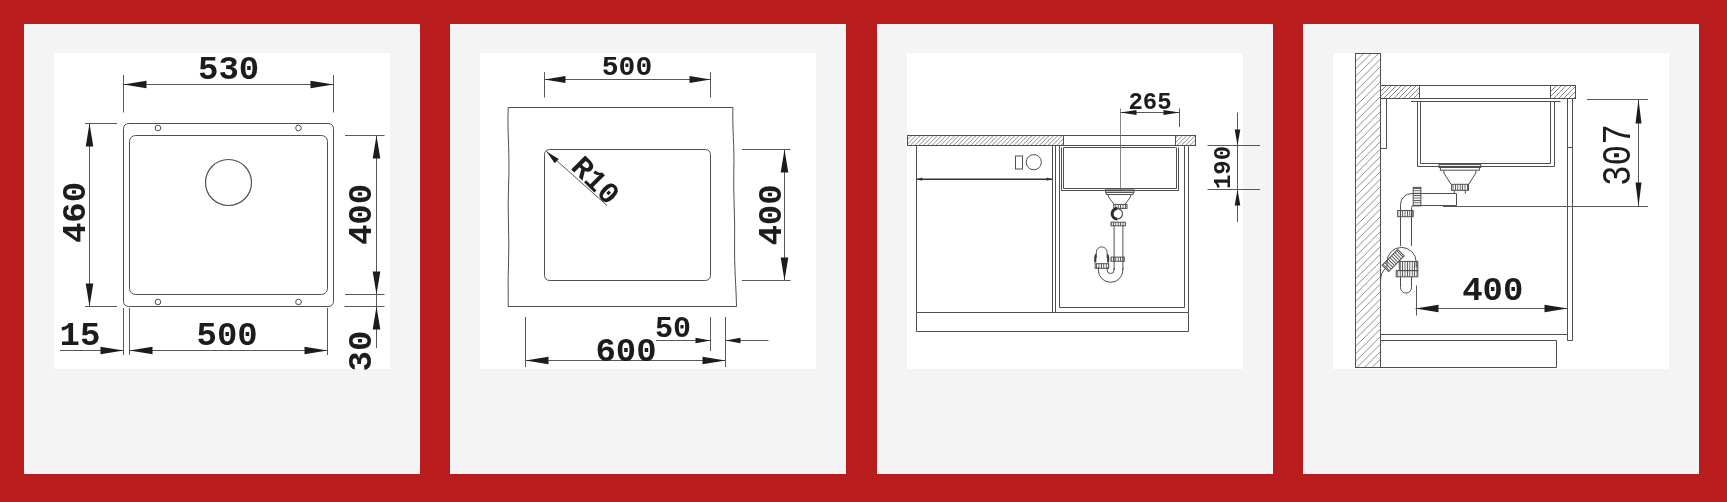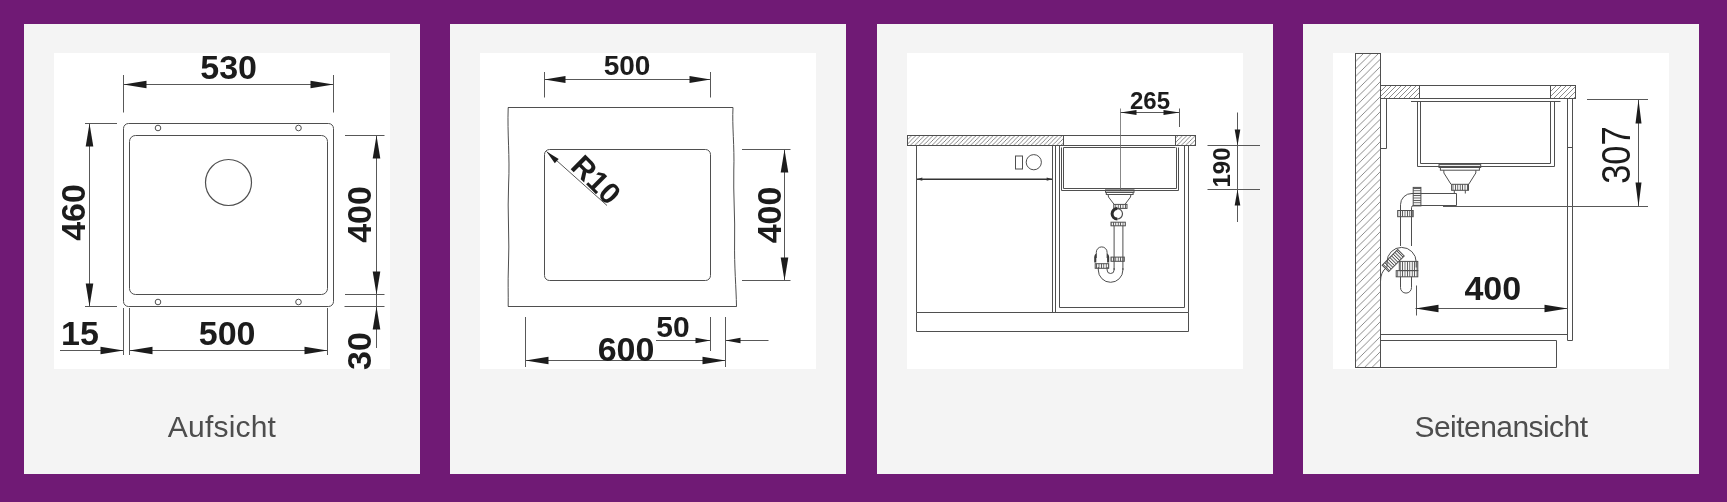--- a/index.html
+++ b/index.html
@@ -1,17 +1,17 @@
 <!DOCTYPE html>
 <html><head>
 <meta charset="utf-8">
 <style>
   html,body{margin:0;padding:0;background:#fff;}
-  #page{position:relative;width:1727px;height:502px;background:#701a75;overflow:hidden;
-        font-family:Liberation Sans, sans-serif;}
+  #page{position:relative;width:1727px;height:502px;background:#b91c1c;overflow:hidden;
+        font-family:Liberation Mono, monospace;}
   .panel{position:absolute;top:24px;width:396px;height:450px;background:#f4f4f4;}
   .panel svg{position:absolute;left:0;top:0;}
   .lbl{position:absolute;top:388px;left:0;width:396px;text-align:center;
        font-size:30px;line-height:30px;color:#4d4d4d;}
 </style>
 </head>
 <body>
 <div id="page">
 
 <div class="panel" style="left:24px">
@@ -79,21 +79,20 @@
 
   <g stroke="#585858" stroke-width="1">
     <line x1="320.5" y1="282.5" x2="360.5" y2="282.5"></line>
     <line x1="352.5" y1="270.5" x2="352.5" y2="324"></line>
   </g>
   <polygon points="352.5,282.5 348.7,305.5 356.3,305.5" fill="#1c1c1c" stroke="none"></polygon>
   <text transform="translate(334.7,327) rotate(-90)" x="0" y="12.4" font-size="34" font-weight="bold" fill="#1c1c1c" text-anchor="middle" stroke="none">30</text>
   </g>
 </svg>
 
-<div class="lbl" style="letter-spacing:0.2px">Aufsicht</div>
 </div>
 
 <div class="panel" style="left:450px">
 <svg width="396" height="450" viewBox="0 0 396 450">
   <g stroke-linecap="butt" fill="none">
 
   <rect x="30" y="29" width="336" height="316" fill="#ffffff" stroke="none"></rect>
 
   <g stroke="#4f4f4f" stroke-width="1">
     <line x1="58" y1="83.5" x2="283" y2="83.5"></line>
@@ -364,16 +363,15 @@
   <g stroke="#585858" stroke-width="1">
     <line x1="113.5" y1="261.5" x2="113.5" y2="291.5"></line>
     <line x1="112.5" y1="284.5" x2="264.5" y2="284.5"></line>
   </g>
   <polygon points="112.5,284.5 135.5,280.7 135.5,288.3" fill="#1c1c1c" stroke="none"></polygon>
   <polygon points="264.5,284.5 241.5,280.7 241.5,288.3" fill="#1c1c1c" stroke="none"></polygon>
   <text x="189.8" y="276.4" font-size="34" font-weight="bold" fill="#1c1c1c" text-anchor="middle" stroke="none">400</text>
   </g>
 </svg>
 
-<div class="lbl" style="letter-spacing:-0.55px">Seitenansicht</div>
 </div>
 
 </div>
 
 </body></html>

